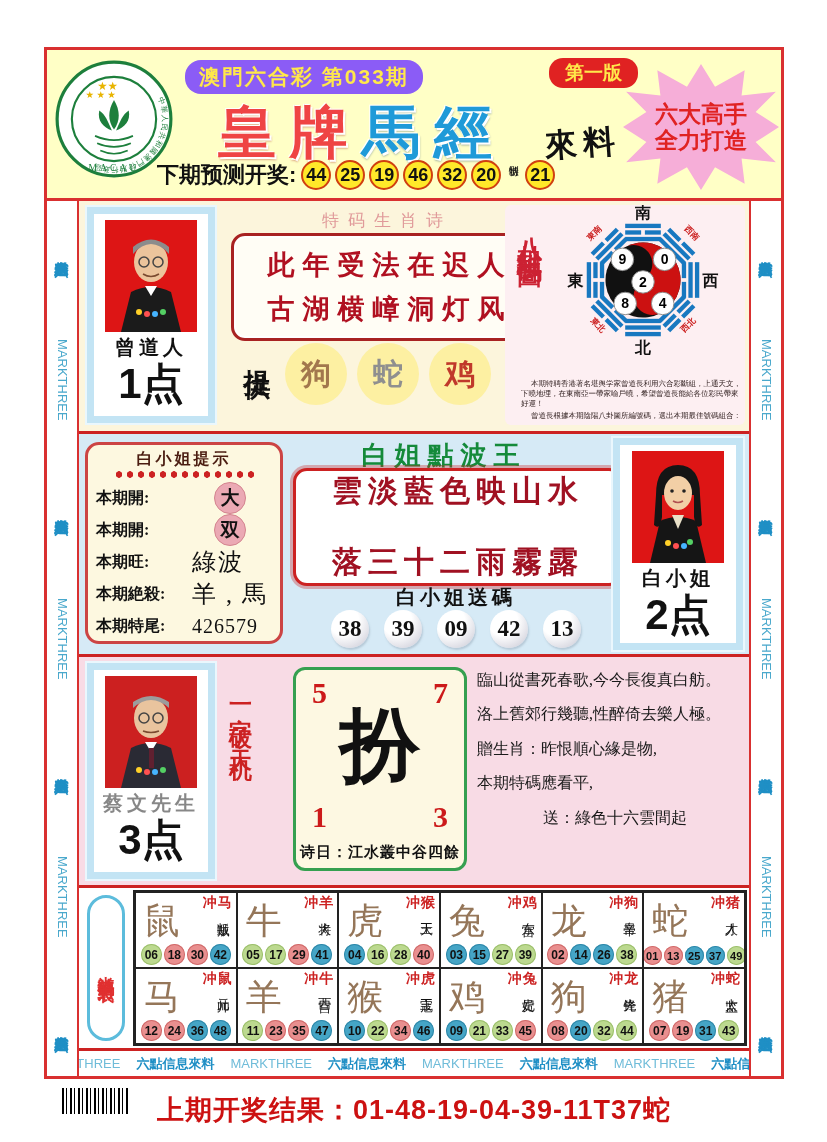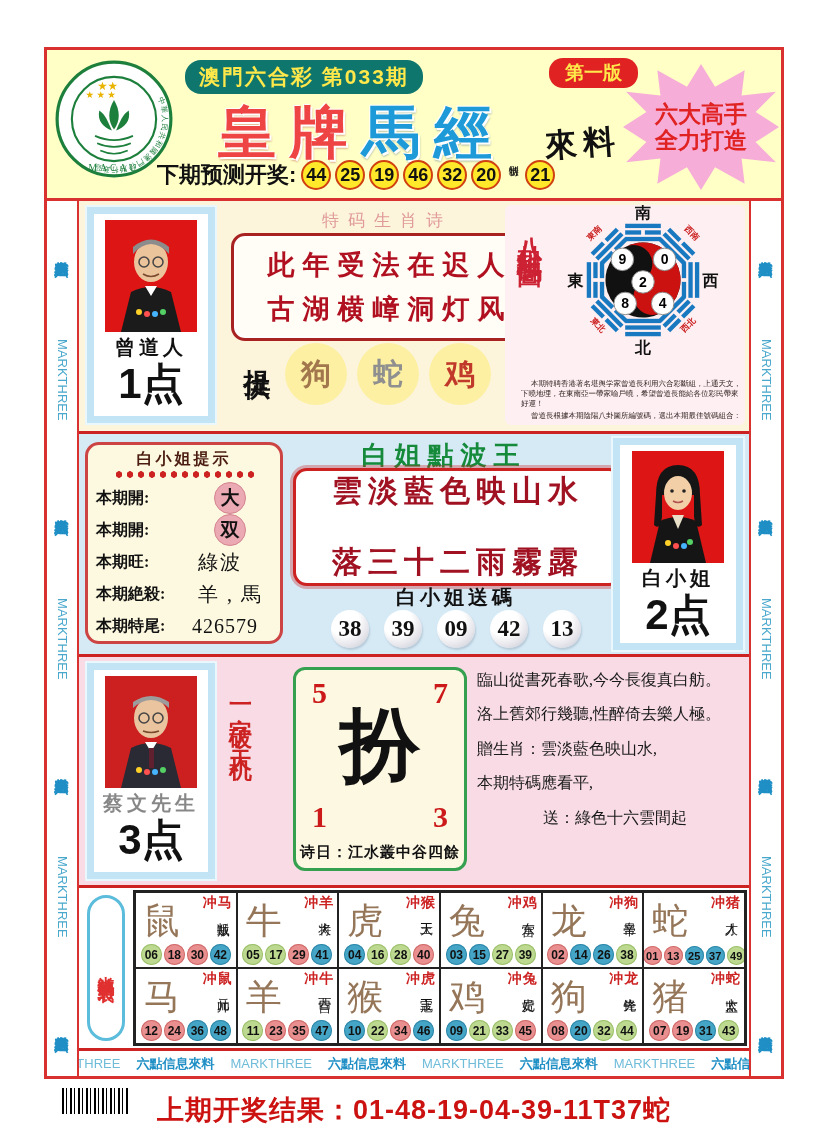--- a/index.html
+++ b/index.html
@@ -8,21 +8,21 @@
   .abs{position:absolute;}
   .vtext{writing-mode:vertical-rl;text-orientation:upright;}
 
   
   .frame{position:absolute;left:44px;top:47px;width:740px;height:1032px;
          border:3px solid #d93030;box-sizing:border-box;background:#fff;
          display:flex;flex-direction:column;}
 
   
   .hdr{height:148px;flex:0 0 148px;background:#ffffc6;border-bottom:3px solid #d93030;position:relative;}
-  .issue-pill{position:absolute;left:138px;top:10px;background:#0f766e;color:#ffe84a;
+  .issue-pill{position:absolute;left:138px;top:10px;background:#8b5cf6;color:#ffe84a;
       font-family:"Liberation Sans",sans-serif;font-weight:bold;font-size:21px;
       padding:3px 14px;border-radius:16px;letter-spacing:2px;}
   .edition-pill{position:absolute;left:502px;top:8px;background:#e02222;color:#ffe84a;
       font-family:"Liberation Sans",sans-serif;font-weight:bold;font-size:19px;
       padding:2px 16px;border-radius:14px;}
   .big-title{position:absolute;left:140px;top:44px;width:350px;text-align:center;
       font-weight:bold;font-size:58px;letter-spacing:14px;white-space:nowrap;}
   .t-red{color:#ef4444;text-shadow:2px 2px 0 #fff,-1px -1px 0 #fff,2px 3px 2px #99000055;}
   .t-blue{color:#1f9ad8;text-shadow:2px 2px 0 #fff,-1px -1px 0 #fff,2px 3px 2px #00336655;}
   .lailiao{position:absolute;left:498px;top:72px;font-size:32px;font-weight:bold;color:#111;
@@ -86,21 +86,21 @@
   .tips-box{position:absolute;left:6px;top:8px;width:198px;height:202px;background:#fdf8e0;
       border:3px solid #cc4444;border-radius:14px;box-sizing:border-box;padding:4px 8px;}
   .tips-title{text-align:center;font-weight:bold;font-size:16px;color:#4a1c10;letter-spacing:3px;}
   .tips-dots{height:7px;margin:1px 18px 4px 18px;
       background:radial-gradient(circle 3px at 5px 50%,#cc2222 3px,transparent 3.5px);
       background-size:11px 7px;background-repeat:repeat-x;}
   .tip-row{display:flex;align-items:center;height:32px;}
   .tip-row .lab{font-weight:bold;font-size:16px;color:#111;width:92px;}
   .circ{width:30px;height:30px;border-radius:50%;background:#eba9b4;border:1px solid #d4848f;
       display:flex;align-items:center;justify-content:center;font-weight:bold;font-size:19px;color:#111;margin-left:26px;}
-  .tval{font-size:20px;color:#111;margin-left:10px;letter-spacing:2px;}
+  .tval{font-size:24px;color:#111;margin-left:4px;letter-spacing:2px;}
   .tval.num{font-size:20px;letter-spacing:1px;margin-left:4px;}
   .wave-title{position:absolute;left:200px;top:4px;width:330px;text-align:center;
       color:#148a3a;font-weight:bold;font-size:26px;letter-spacing:7px;}
   .poem-box2{position:absolute;left:214px;top:34px;width:324px;height:112px;background:#fff;
       border:3px solid #cc2222;border-radius:14px;box-shadow:0 0 0 2px #fff inset,0 0 0 3px #cc222255;
       display:flex;flex-direction:column;align-items:center;justify-content:space-between;gap:10px;}
   .poem-box2 div{color:#a01122;font-weight:bold;font-size:30px;letter-spacing:6px;white-space:nowrap;}
   .send-label{position:absolute;left:262px;top:150px;width:230px;text-align:center;
       font-size:20px;font-weight:bold;color:#111;letter-spacing:4px;}
   .send-balls{position:absolute;left:222px;top:176px;width:310px;display:flex;justify-content:center;gap:15px;}
@@ -448,21 +448,21 @@
           <span class="corner c-tr">7</span>
           <span class="corner c-bl">1</span>
           <span class="corner c-br">3</span>
           <div class="center-char">扮</div>
           <div class="cverse">诗日：江水叢中谷四餘</div>
         </div>
 
         <div class="verse" id="verseLines">
             <div>臨山從書死春歌,今今長復真白舫。</div>
             <div>洛上舊郊行幾聽,性醉倚去樂人極。</div>
-            <div>贈生肖：雲淡藍色映山水,</div>
+            <div>贈生肖：昨恨順心緣是物,</div>
             <div>本期特碼應看平,</div>
             <div>送：綠色十六雲間起</div>
           </div>
       </section>
 
       <section class="s4">
         <div class="capsule">
           <span>肖號碼對照表</span>
         </div>
         <div class="ztable" id="ztable">

